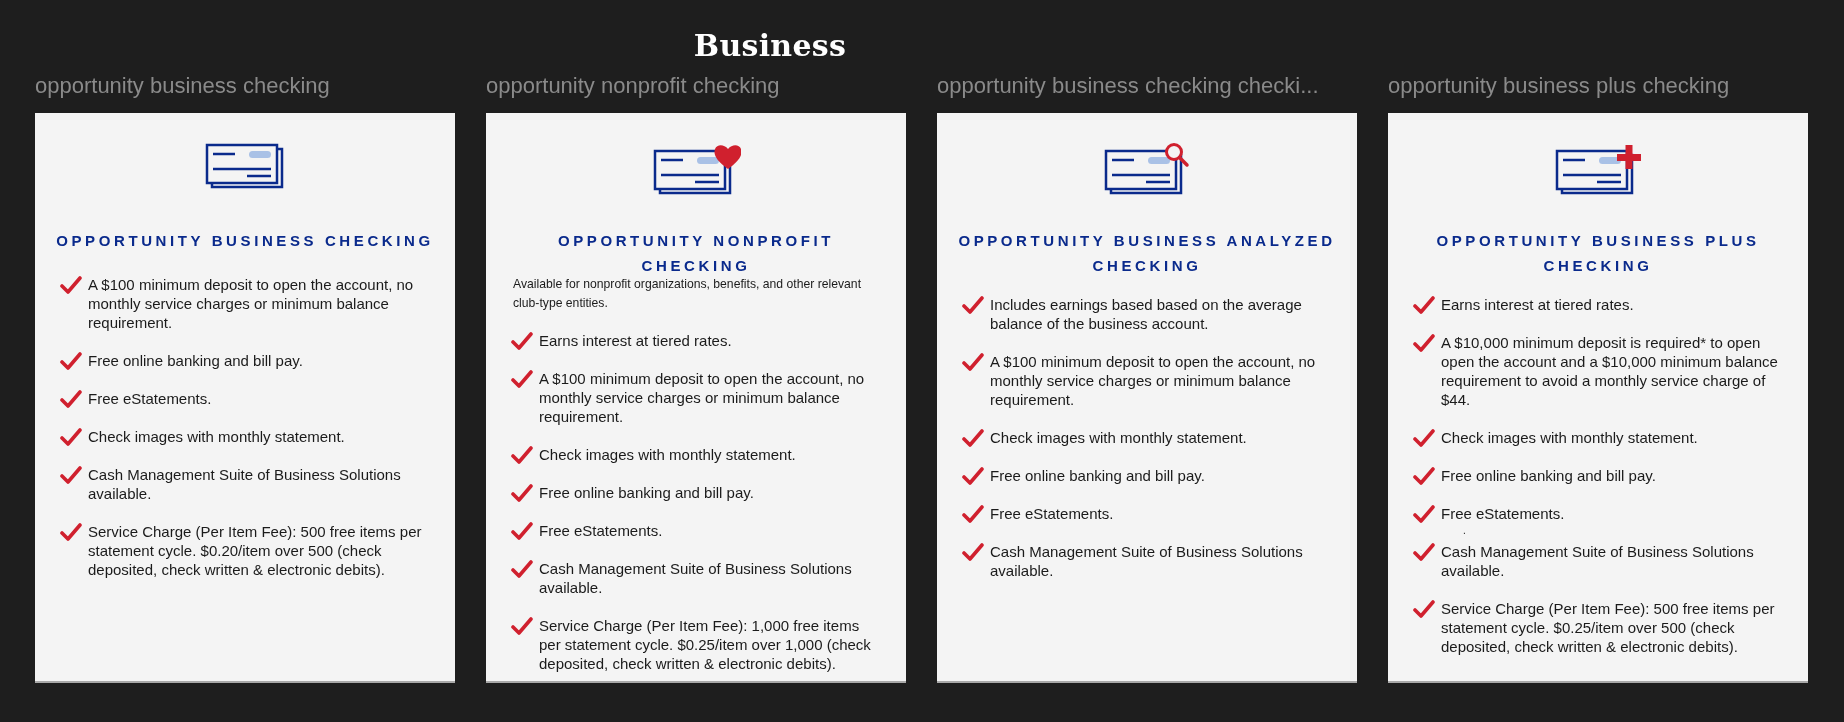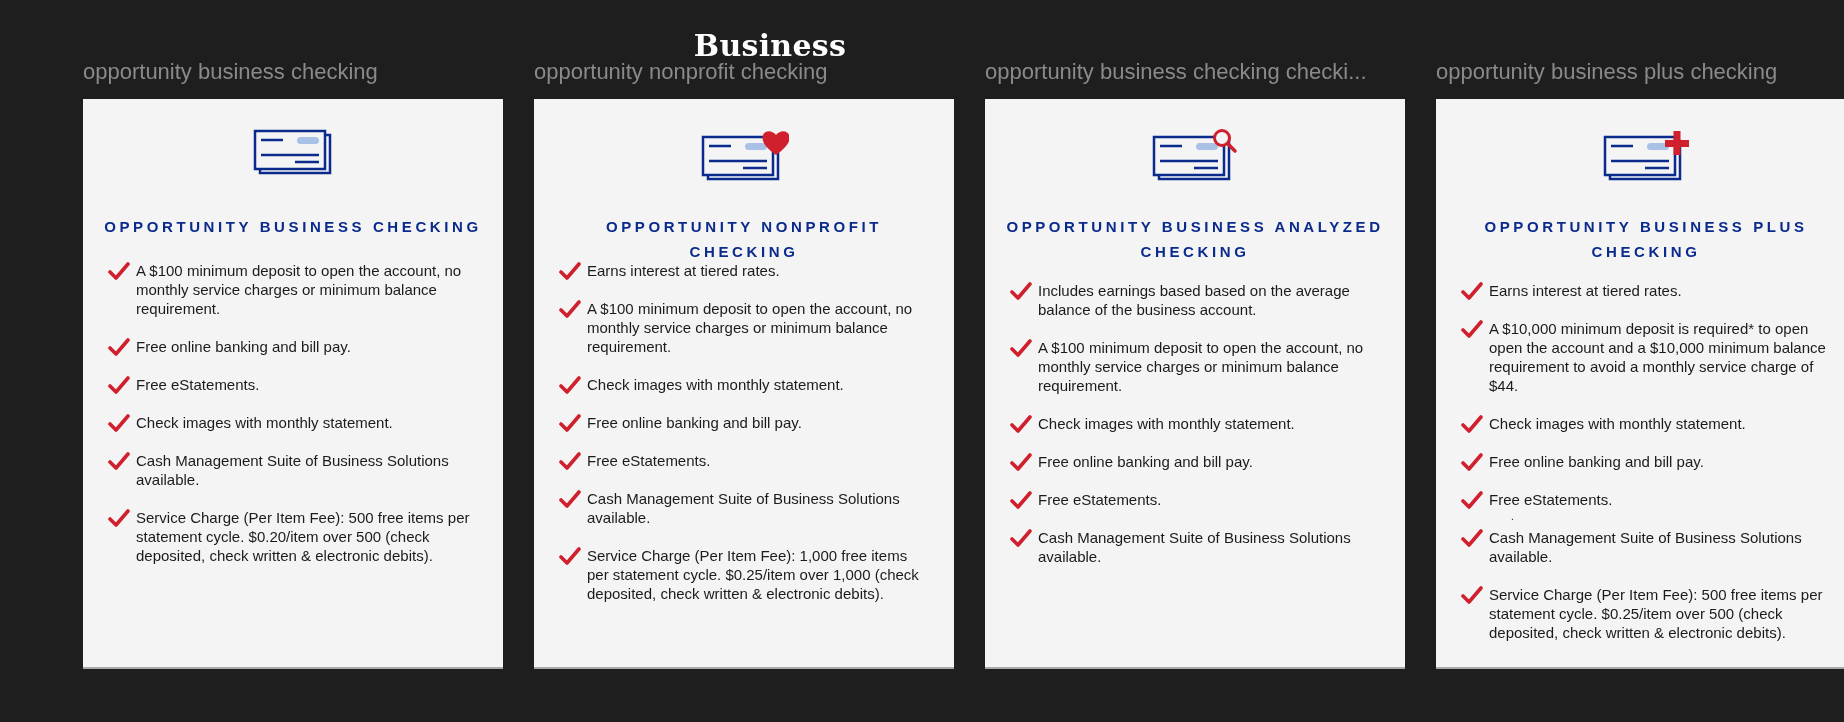--- a/index.html
+++ b/index.html
@@ -8,21 +8,21 @@
     background:#1e1e1e;
     font-family:"Liberation Sans", sans-serif;
     position:relative;
   }
   .page-title {
     position:absolute; top:24px; left:0; width:1540px;
     text-align:center; color:#ffffff;
     font-family:"DejaVu Serif", serif; font-weight:bold;
     font-size:30px; line-height:44px; letter-spacing:0.3px;
   }
-  .col { position:absolute; top:58px; width:462px;margin-left:48px; }
+  .col { position:absolute; top:72px; width:462px; }
   .frame-label {
     color:#8a8a8a; font-size:22px; line-height:28px; height:28px;
     white-space:nowrap; overflow:hidden; text-overflow:ellipsis;
     margin-bottom:13px;
   }
   .card {
     background:#f4f4f4; width:420px; height:570px;
     box-sizing:border-box;
     border-bottom:2px solid #a9a9a9;
     position:relative;
@@ -111,20 +111,21 @@
         <rect x="4" y="8" width="70" height="38" fill="#f4f4f4" stroke="#0a2a8c" stroke-width="2.5"></rect>
         <line x1="10" y1="17" x2="32" y2="17" stroke="#0a2a8c" stroke-width="2.5"></line>
         <rect x="46" y="14" width="22" height="7" rx="3.5" fill="#a9c1e6"></rect>
         <line x1="10" y1="32" x2="68" y2="32" stroke="#0a2a8c" stroke-width="2.5"></line>
         <line x1="44" y1="39" x2="68" y2="39" stroke="#0a2a8c" stroke-width="2.5"></line>
         <path d="M77 26 C66 18 62 12 64 6 C66 1 73 1 77 6 C81 1 88 1 90 6 C92 12 88 18 77 26 Z" fill="#d0202e"></path>
       </svg>
     </div>
     <div class="card-title">OPPORTUNITY NONPROFIT CHECKING</div>
     <div class="card-body" style="top:162px;">
+      <div class="intro">Available for nonprofit organizations, benefits, and other relevant club-type entities.</div>
       <div class="feature">
         <svg class="check" viewBox="0 0 22 18">
             <path d="M2 10 L8 16 L20 2" fill="none" stroke="#d0202e" stroke-width="3.6" stroke-linecap="round" stroke-linejoin="round"></path>
           </svg>
         <span class="feature-text">Earns interest at tiered rates.</span>
       </div>
       <div class="feature">
         <svg class="check" viewBox="0 0 22 18">
             <path d="M2 10 L8 16 L20 2" fill="none" stroke="#d0202e" stroke-width="3.6" stroke-linecap="round" stroke-linejoin="round"></path>
           </svg>

